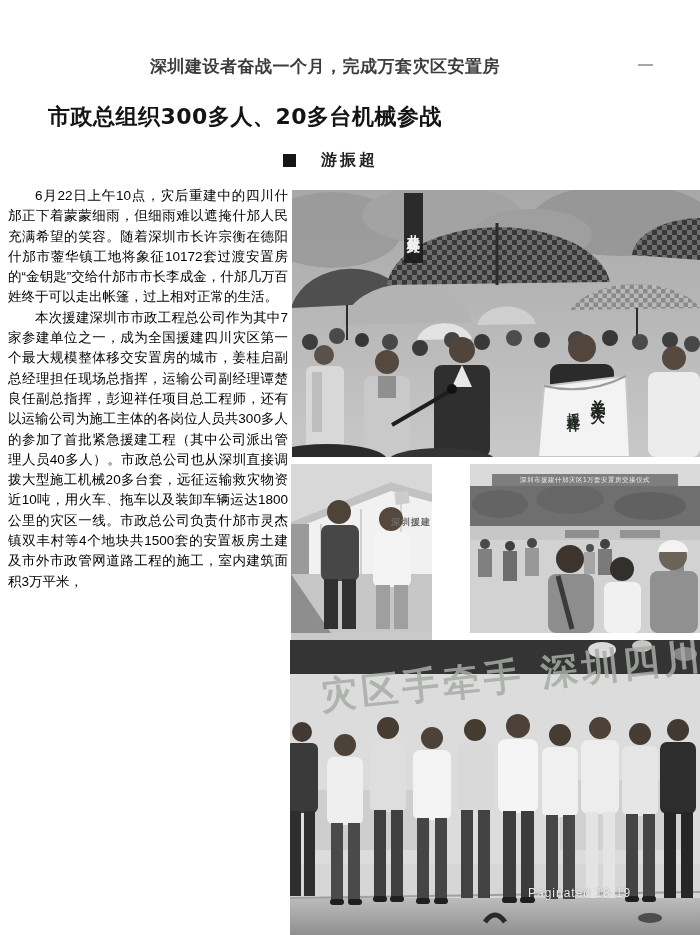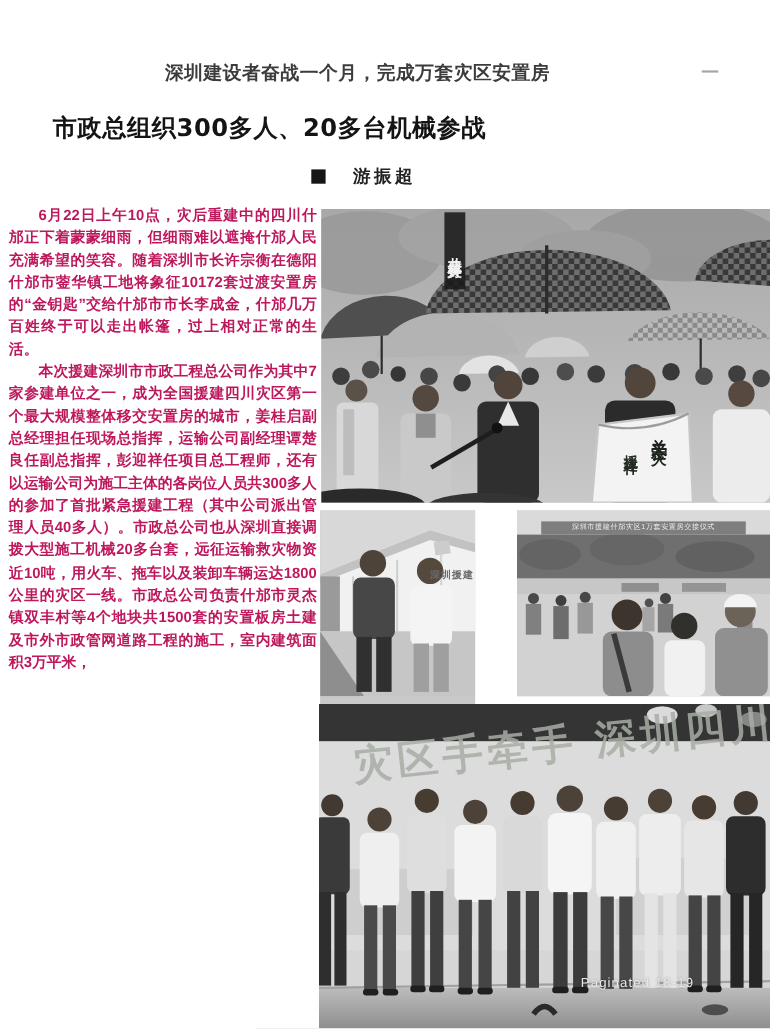--- a/index.html
+++ b/index.html
@@ -24,23 +24,22 @@
   }
   .byline{
     position:absolute;left:283px;top:150px;height:20px;
     display:flex;align-items:center;gap:25px;
   }
   .byline .sq{width:13px;height:13px;background:#151515;}
   .byline .nm{font-size:16px;font-weight:bold;color:#222;letter-spacing:3px;white-space:nowrap;}
   
   .body-col{
     position:absolute;left:8px;top:186px;width:280px;
-    font-size:13.5px;line-height:20.3px;color:#be185d;
+    font-size:13.5px;line-height:20.3px;color:#000000;
     text-align:justify;
-    font-weight:bold;
   }
   .body-col p{margin:0;text-indent:2em;}
   
   .photo{position:absolute;overflow:hidden;background:#c9c9c9;}
   .photo svg{display:block;}
   #photo-top{left:292px;top:190px;width:408px;height:267px;}
   #photo-midleft{left:291px;top:464px;width:141px;height:200px;}
   #photo-midright{left:470px;top:464px;width:230px;height:169px;}
   #photo-bottom{left:290px;top:640px;width:410px;height:295px;}
   .vtext{

